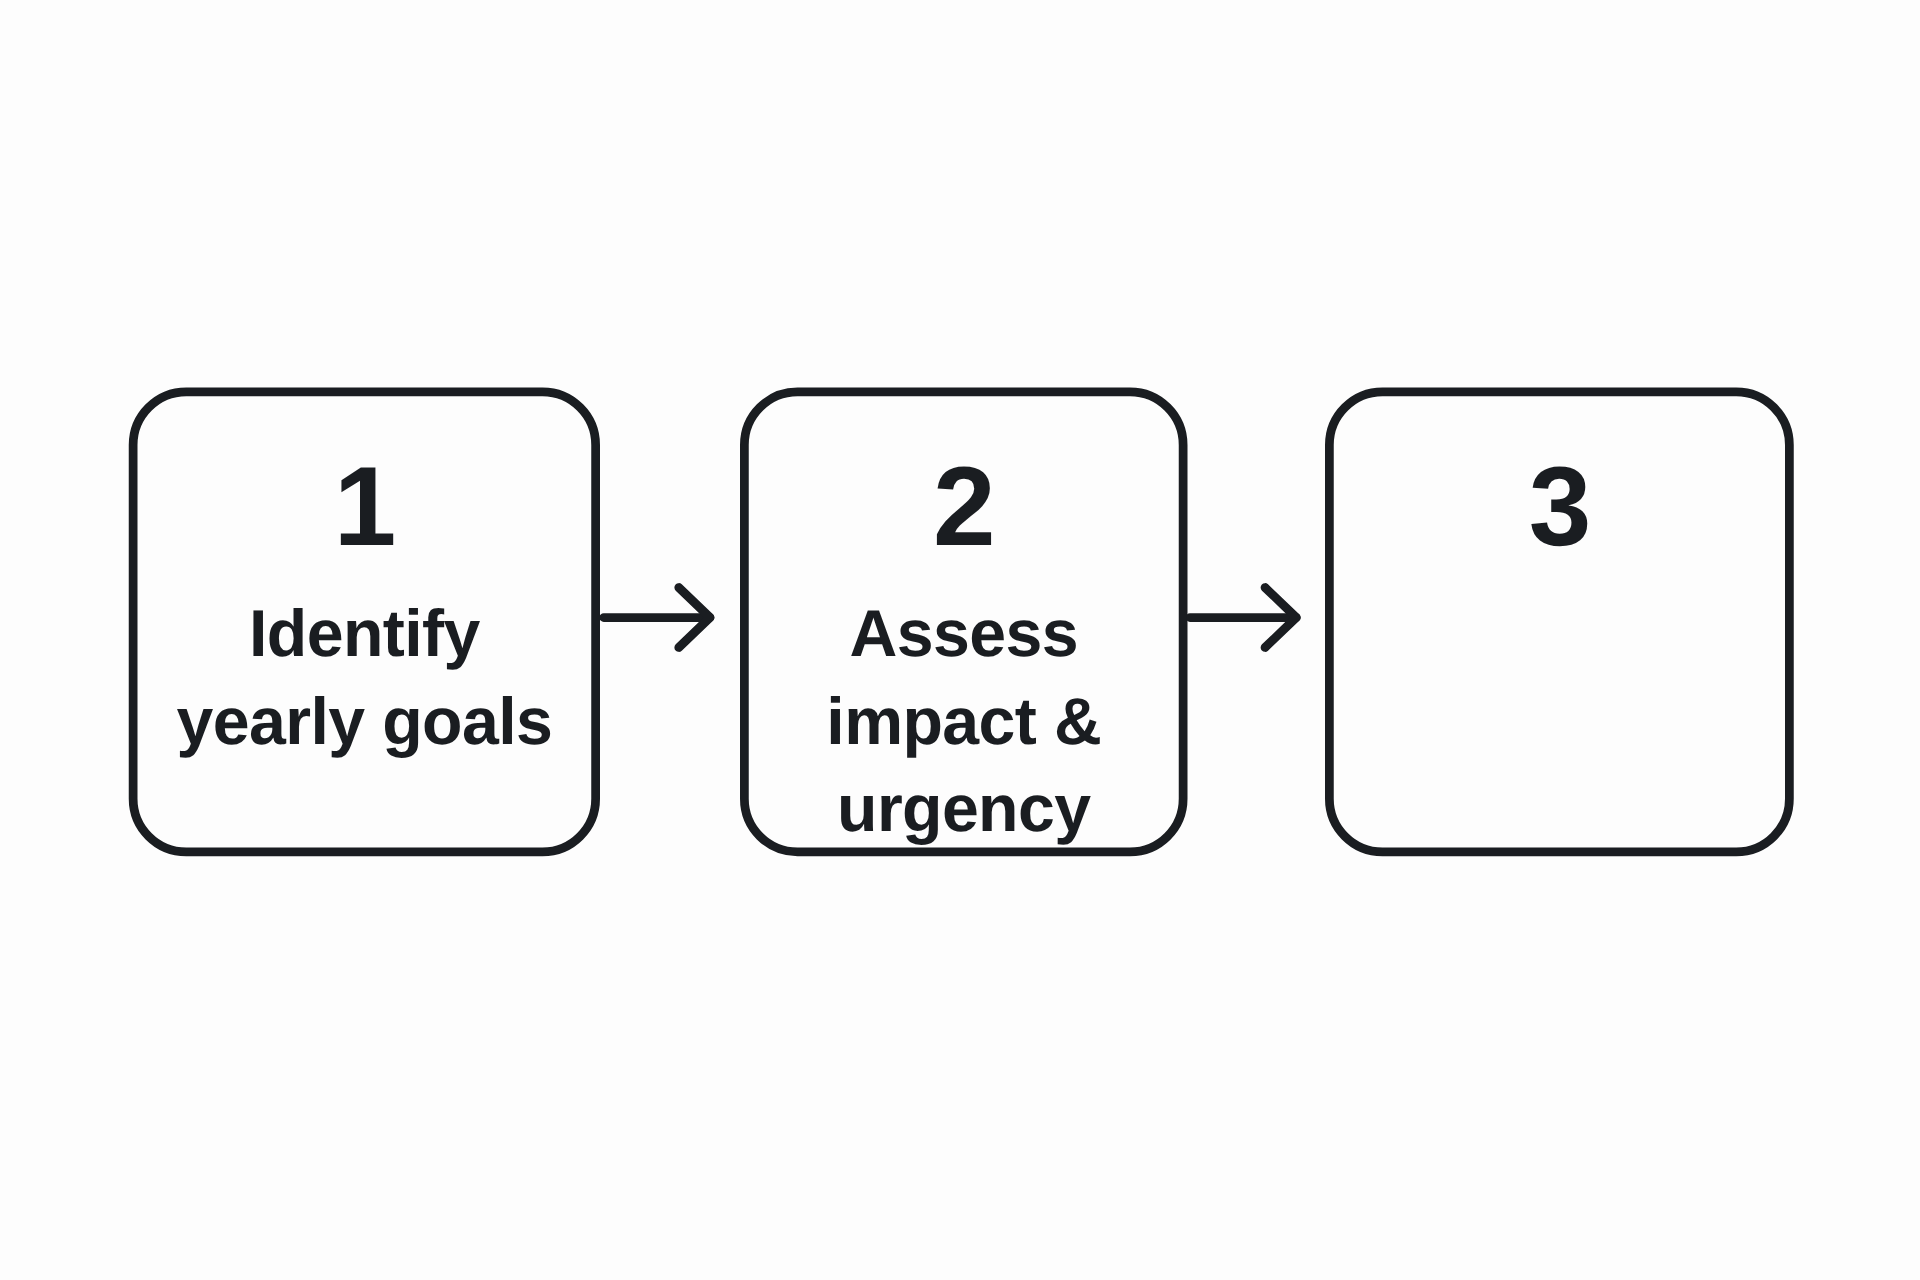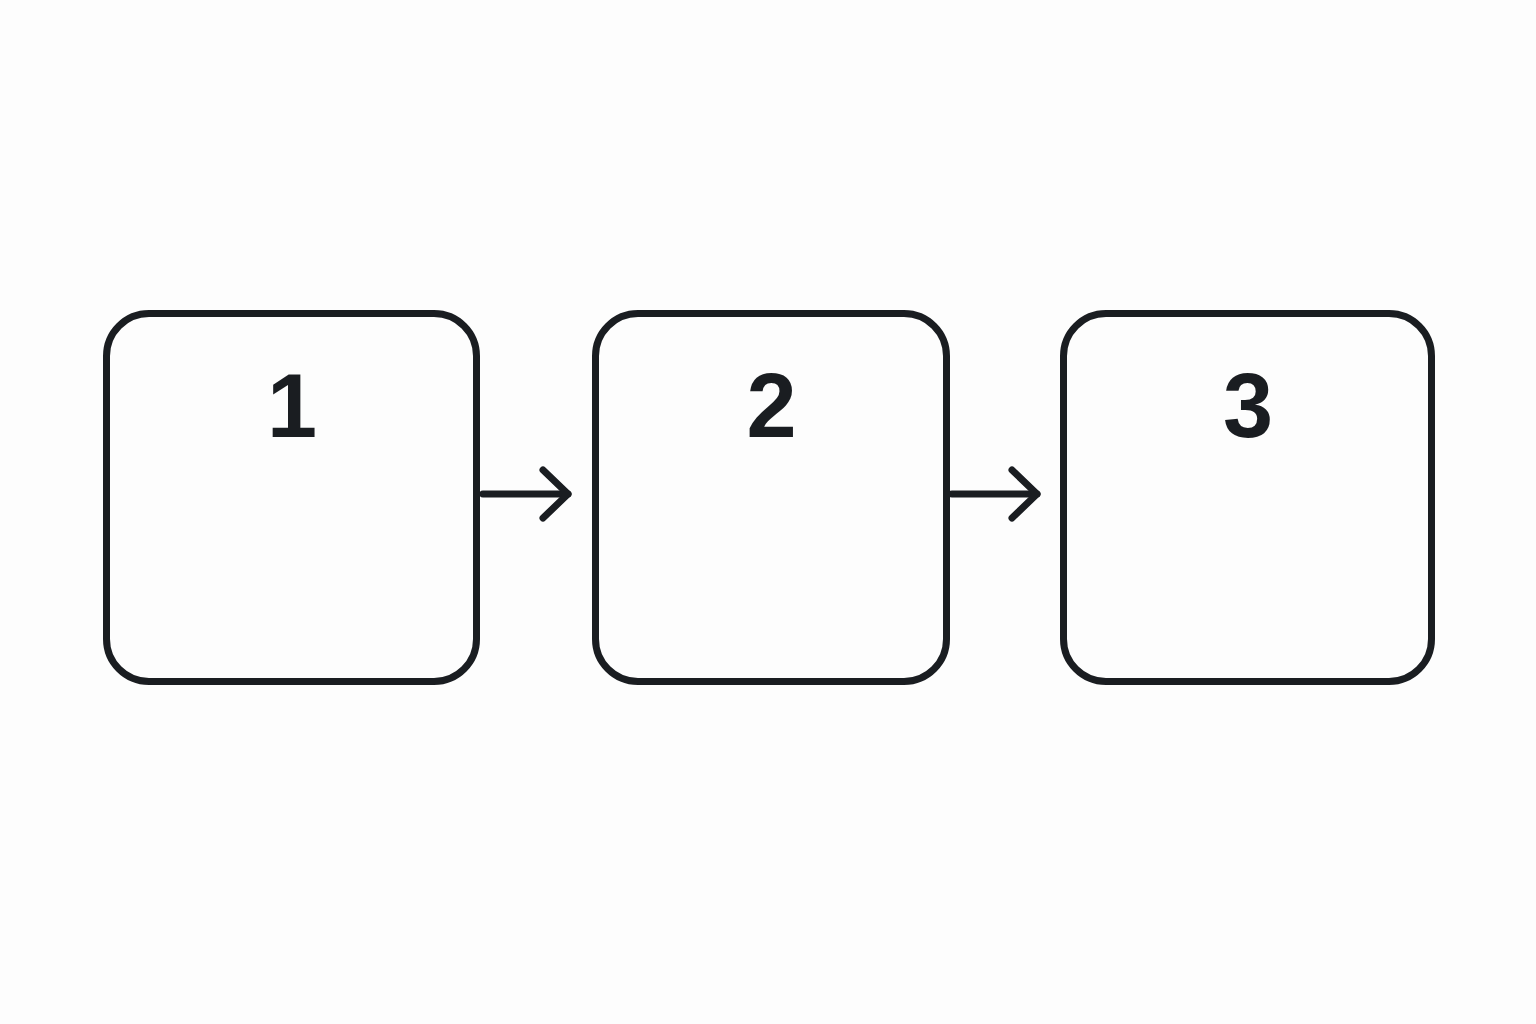--- a/index.html
+++ b/index.html
@@ -65,33 +65,38 @@
   #arrow-2 { left: 949px; }
   .arrow svg { display: block; }
 </style>
 </head>
 <body style="background: rgb(253, 253, 253);">
 
 <div id="canvas" style="background: rgb(253, 253, 253);">
 
   <div class="step-box" id="box-1" style="border-color: rgb(26, 29, 33); background: rgb(253, 253, 253);">
     <div class="step-number" style="color: rgb(26, 29, 33);">1</div>
+    <div class="step-label" style="color: rgb(26, 29, 33);">Identify
+yearly goals</div>
   </div>
 
   <div class="arrow" id="arrow-1">
     <svg width="100" height="80" viewBox="0 0 100 80" aria-hidden="true">
       <g fill="none" stroke="#1a1d21" stroke-width="7" stroke-linecap="round" stroke-linejoin="round">
         <line x1="3" y1="39" x2="88" y2="39"></line>
         <polyline points="63,15 88,39 63,63"></polyline>
       </g>
     </svg>
   </div>
 
   <div class="step-box" id="box-2" style="border-color: rgb(26, 29, 33); background: rgb(253, 253, 253);">
     <div class="step-number" style="color: rgb(26, 29, 33);">2</div>
+    <div class="step-label" style="color: rgb(26, 29, 33);">Assess
+impact &amp;
+urgency</div>
   </div>
 
   <div class="arrow" id="arrow-2">
     <svg width="100" height="80" viewBox="0 0 100 80" aria-hidden="true">
       <g fill="none" stroke="#1a1d21" stroke-width="7" stroke-linecap="round" stroke-linejoin="round">
         <line x1="3" y1="39" x2="88" y2="39"></line>
         <polyline points="63,15 88,39 63,63"></polyline>
       </g>
     </svg>
   </div>

